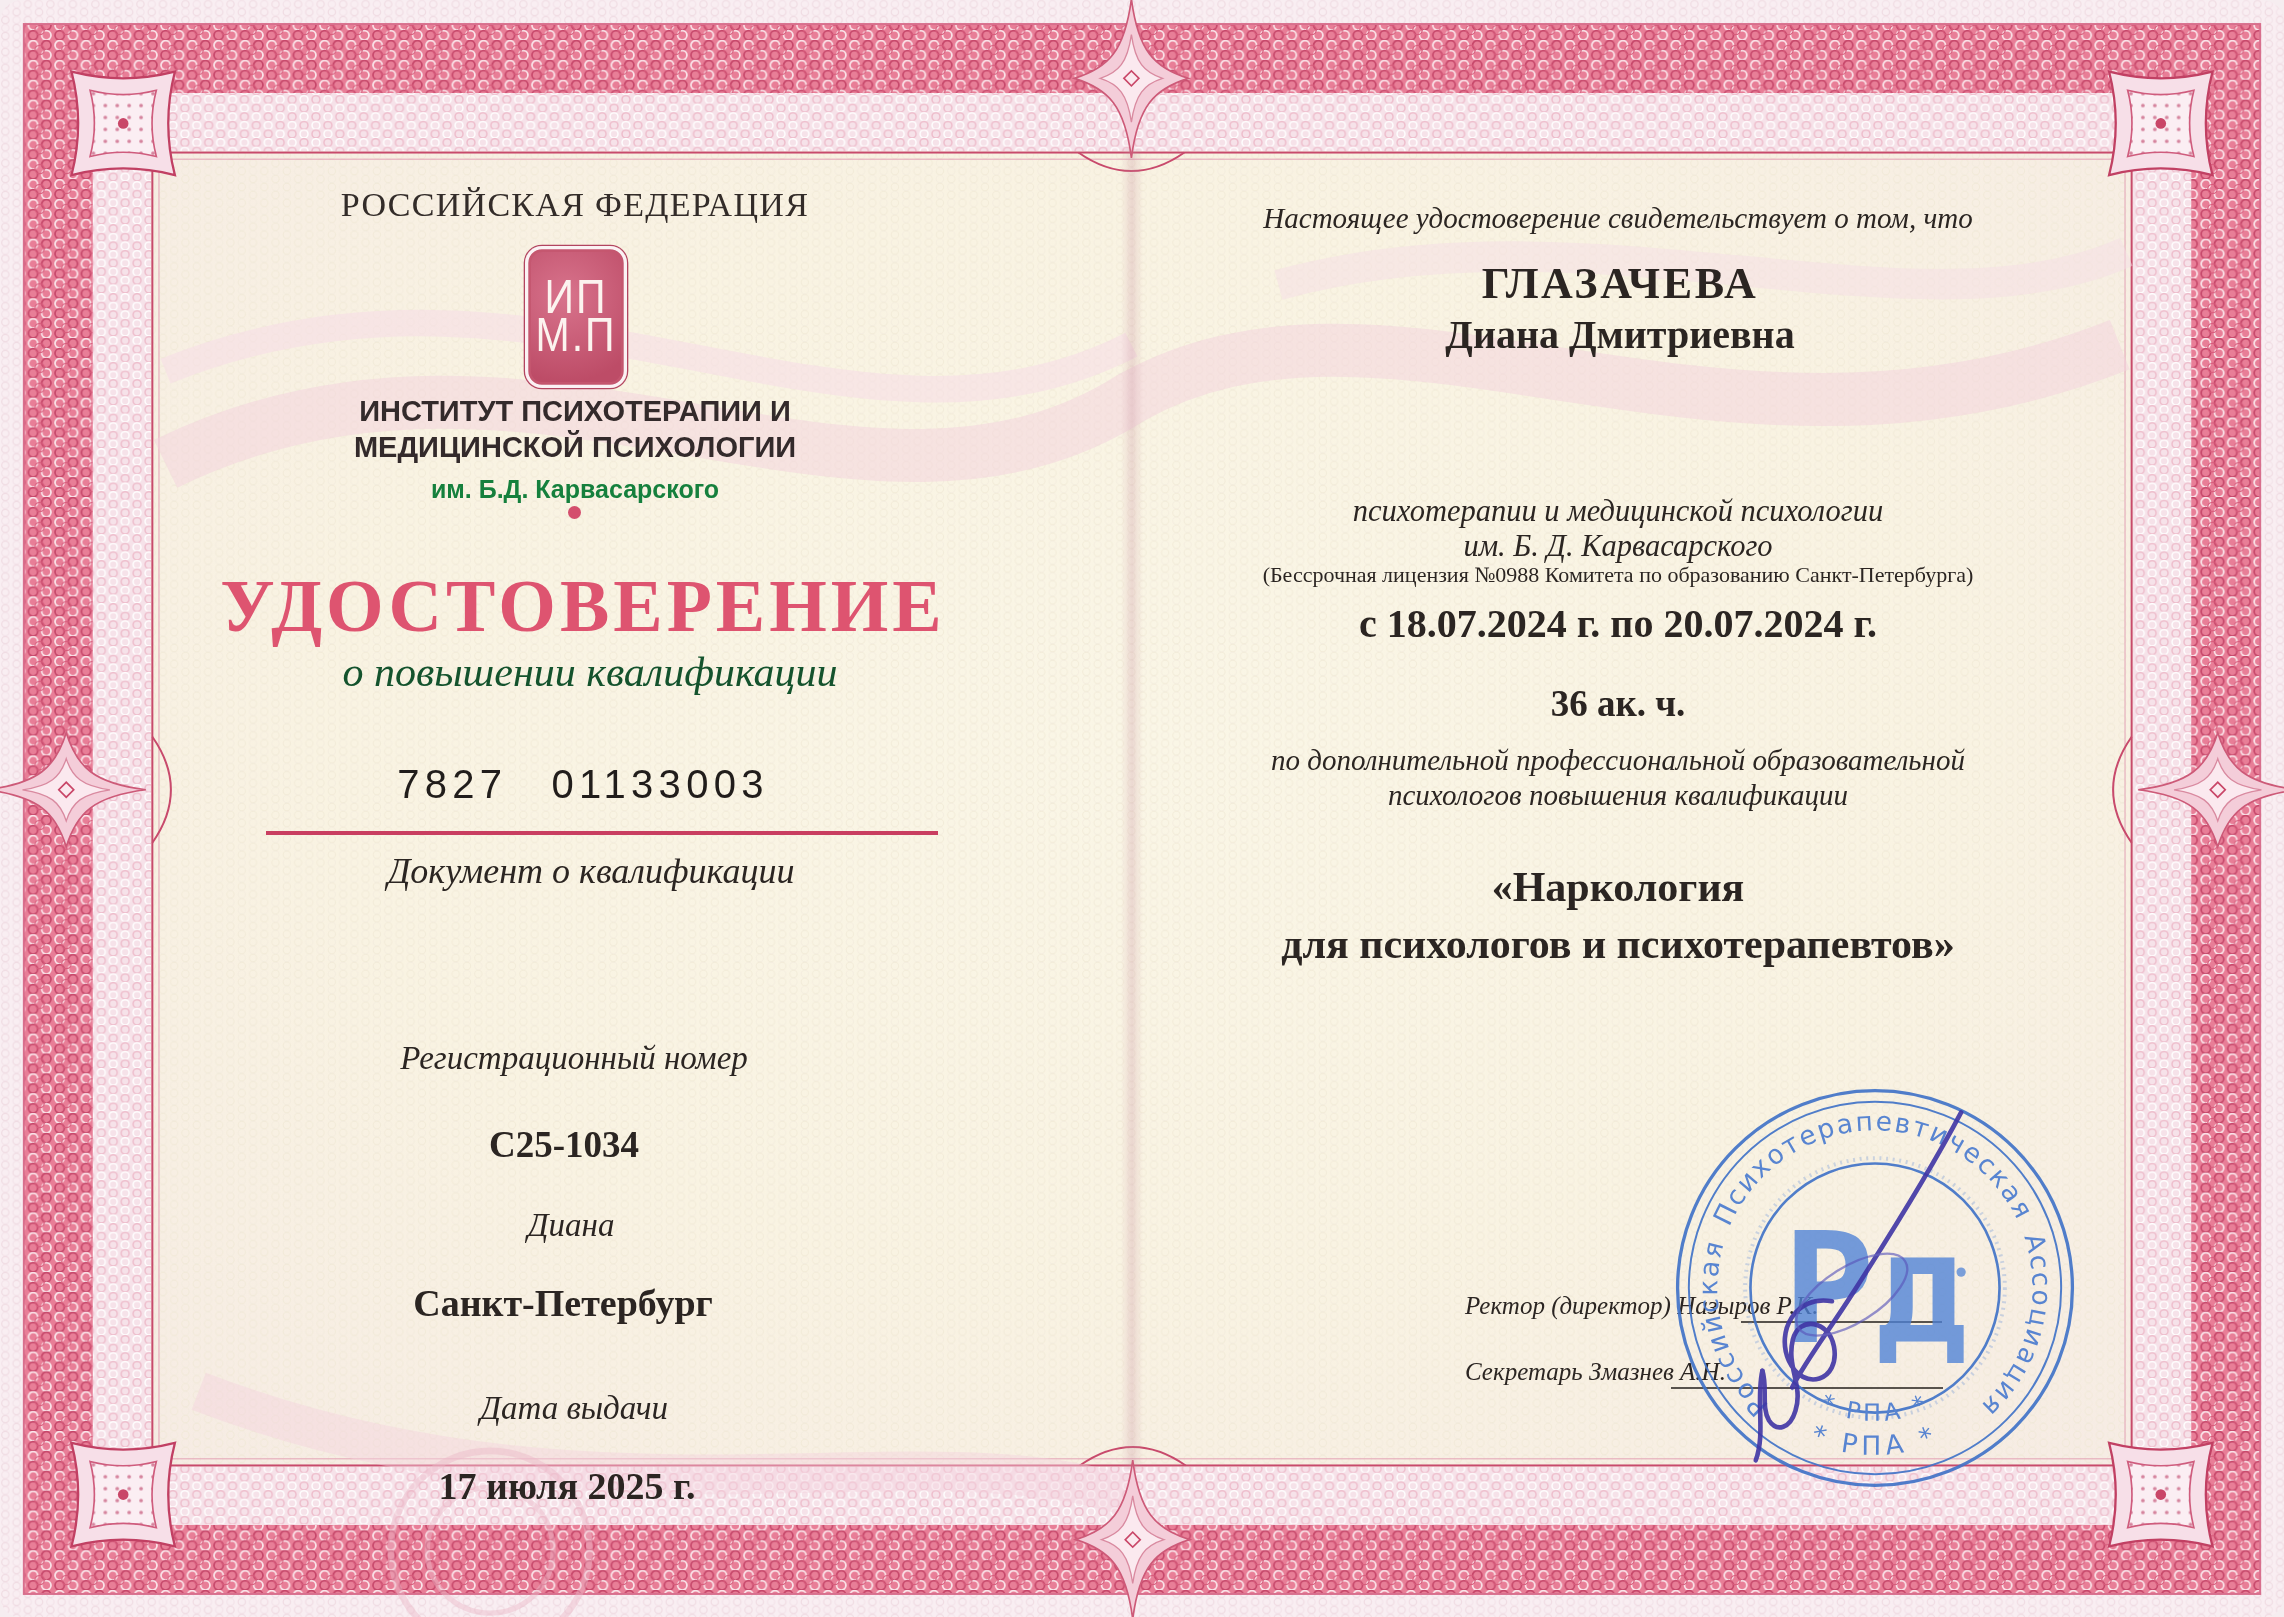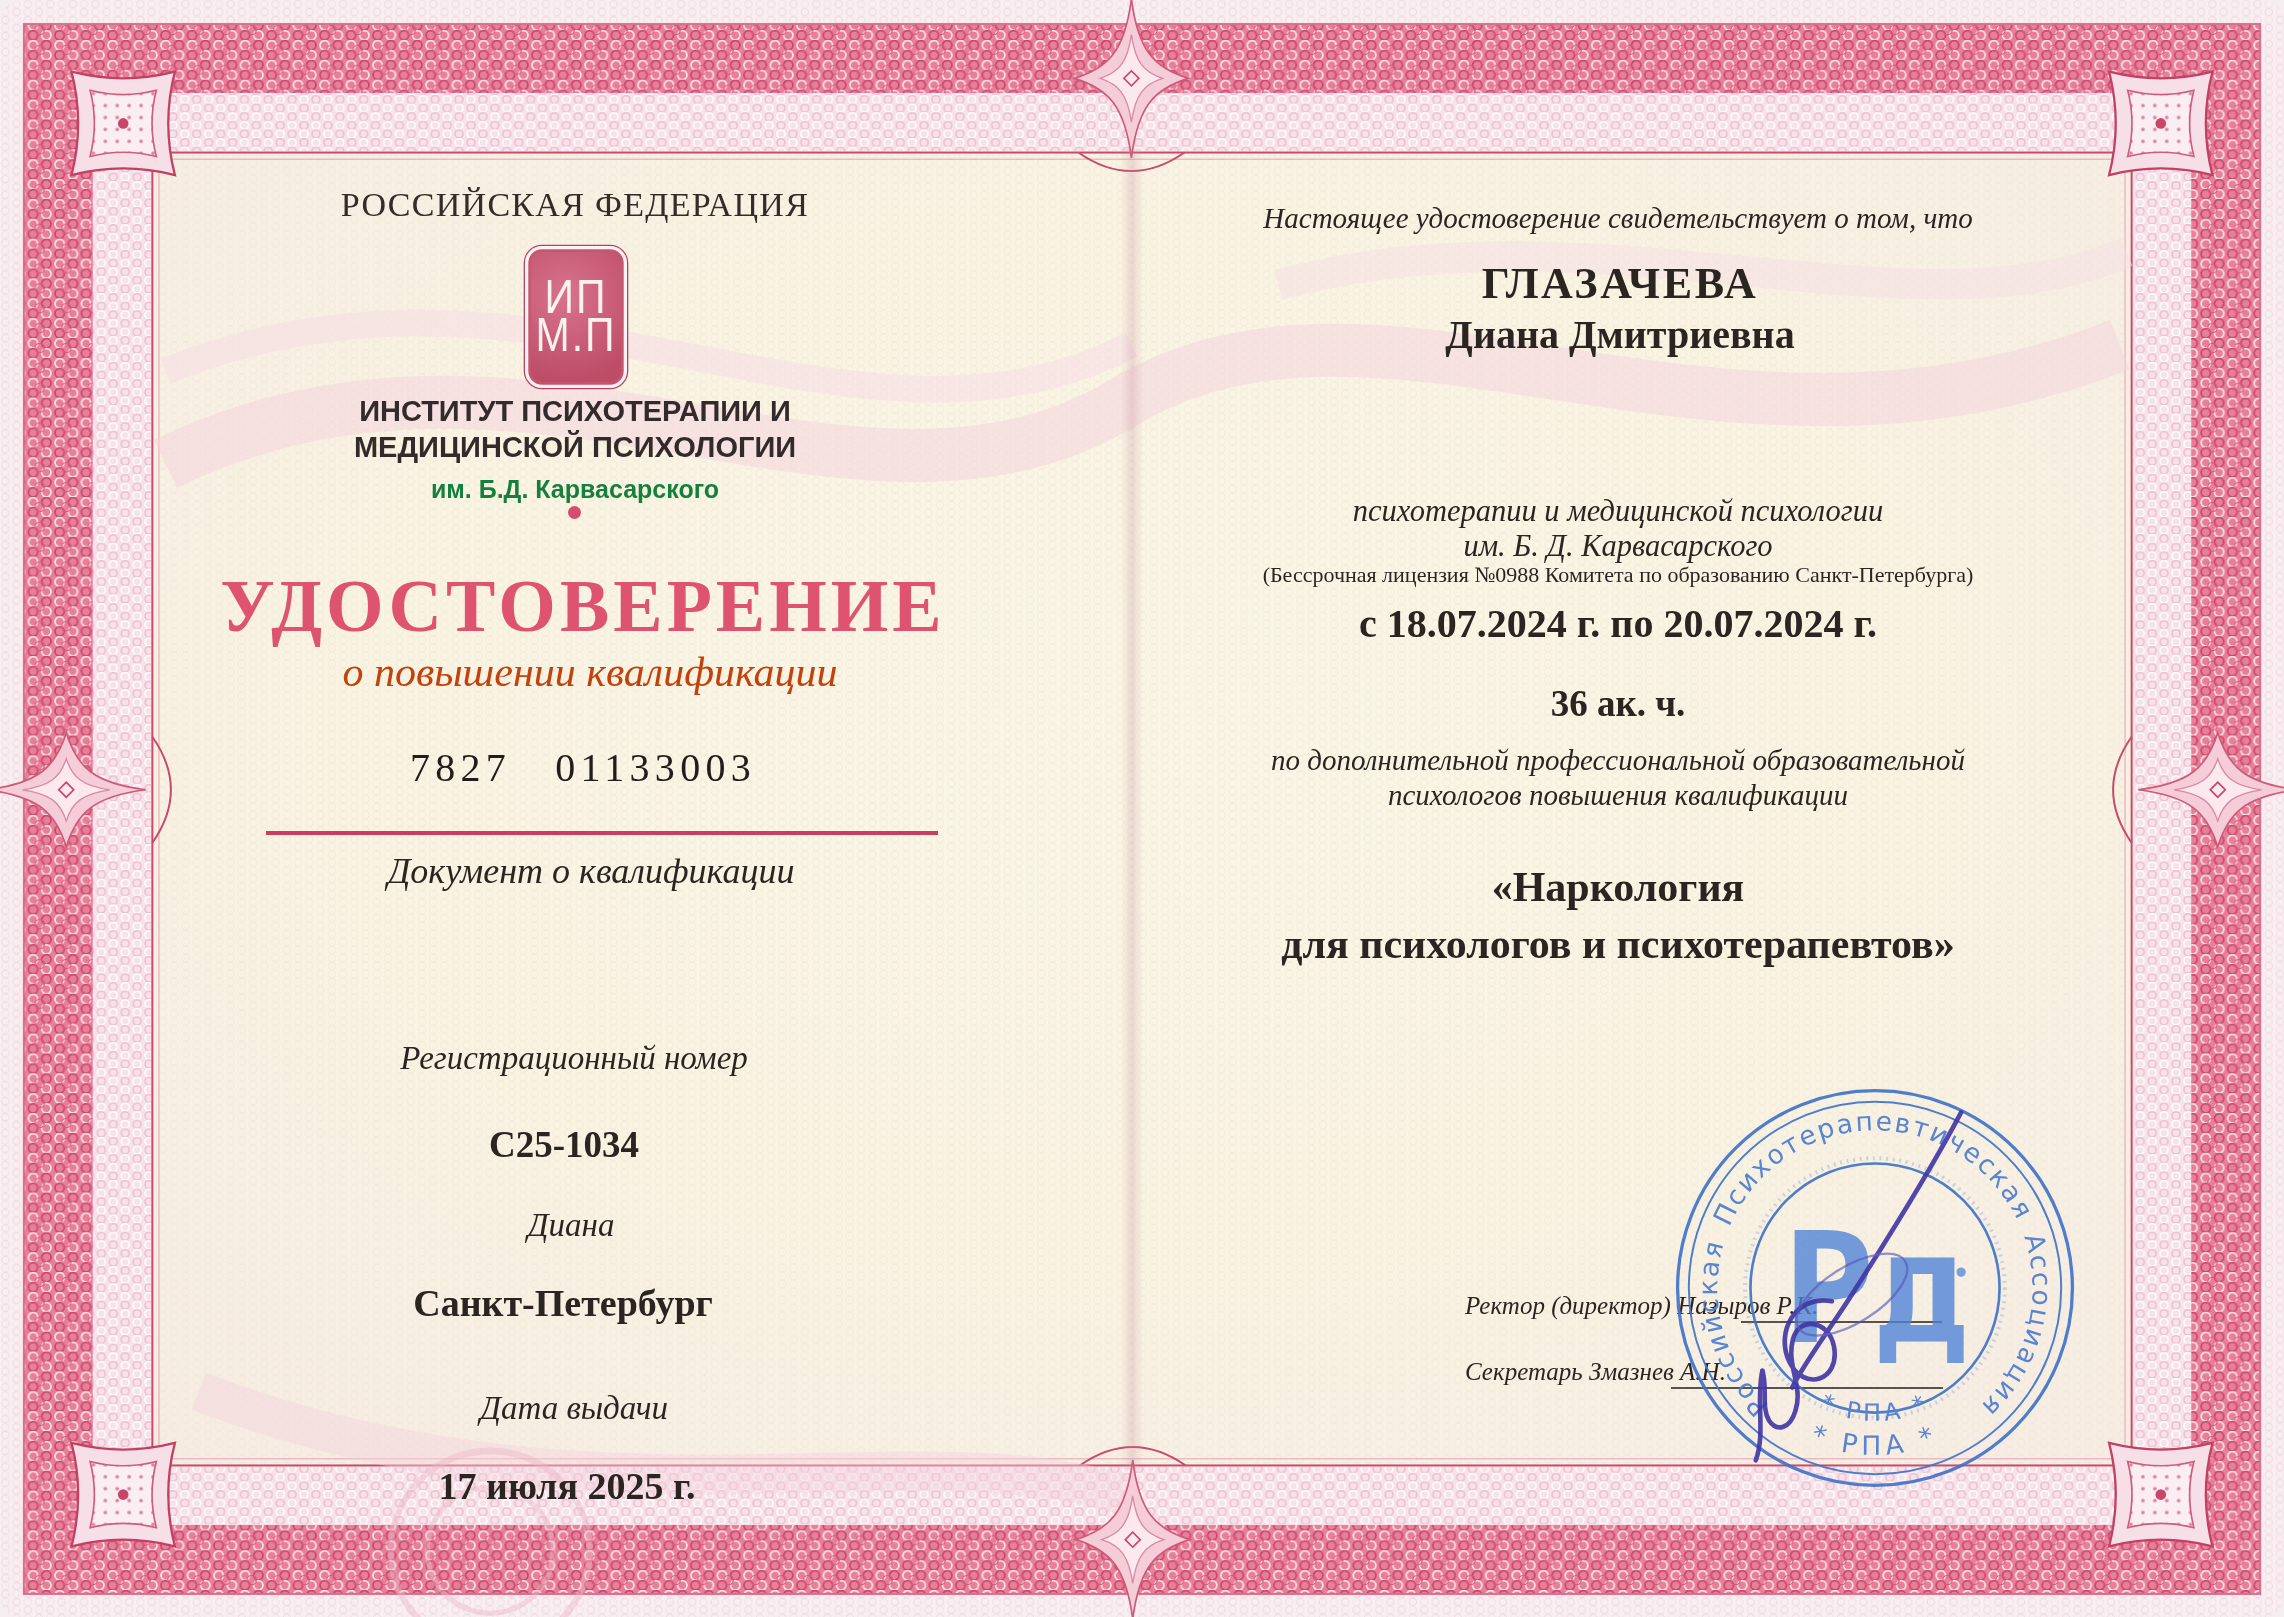--- a/index.html
+++ b/index.html
@@ -3,21 +3,21 @@
 <meta charset="utf-8">
 <style>
   html,body{margin:0;padding:0;background:#f6edf0;}
   #page{position:relative;width:2284px;height:1618px;overflow:hidden;
         font-family:"Liberation Serif",serif;color:#2b2522;border-radius:22px;}
   .abs{position:absolute;}
   .t{position:absolute;white-space:nowrap;line-height:1.05;}
   .cx{transform:translateX(-50%);}
   .ser{font-family:"Liberation Serif",serif;}
   .sans{font-family:"Liberation Sans",sans-serif;}
-  .mono{font-family:Liberation Serif, serif;}
+  .mono{font-family:Liberation Sans, sans-serif;margin-top:16px;}
   .it{font-style:italic;}
   .b{font-weight:bold;}
   .pink{color:#de5470;}
   .lay-text{z-index:2;}
   .lay-stamp{z-index:3;}
   .lay-border{z-index:0;}
   .sigline{position:absolute;height:2px;background:#3c3733;opacity:.85;z-index:2;}
   #ipmp-logo{position:absolute;left:525px;top:246px;width:102px;height:142px;
      border-radius:17px;background:radial-gradient(circle at 40% 35%,#d8738c,#bd4c67 78%);
      box-shadow:inset 0 0 0 3.3px rgba(255,255,255,.92), inset 0 0 0 6px rgba(196,86,111,.9), 0 0 0 1.3px #b24560;
@@ -134,21 +134,21 @@
     <div class="ll">М.П</div>
   </div>
 
   <div class="t cx sans b lay-text" style="left:575px;top:396px;font-size:29px;color:#332a2b;">ИНСТИТУТ ПСИХОТЕРАПИИ И</div>
   <div class="t cx sans b lay-text" style="left:575px;top:432px;font-size:29px;color:#332a2b;">МЕДИЦИНСКОЙ ПСИХОЛОГИИ</div>
   <div class="t cx sans b lay-text" style="left:575px;top:476px;font-size:25px;color:#15803d;">им. Б.Д. Карвасарского</div>
 
   <div id="red-dot"></div>
 
   <div class="t cx ser b pink lay-text" style="left:583px;top:568px;font-size:74px;letter-spacing:4px;">УДОСТОВЕРЕНИЕ</div>
-  <div class="t cx ser it lay-text" style="left:590px;top:650px;font-size:42px;color:#c2410c;">о повышении квалификации</div>
+  <div class="t cx ser it lay-text" style="left:590px;top:650px;font-size:42px;color:#14532d;">о повышении квалификации</div>
 
   <div class="t cx lay-text" style="left:583px;top:747px;">
     <div id="series-row" class="mono" style="font-size:40px;letter-spacing:5.3px;color:#211d1b;">
       <span>7827</span>
       <span>01133003</span>
     </div>
   </div>
 
   <div class="abs lay-text" style="left:266px;top:831px;width:672px;height:4px;background:#c93e60;"></div>
 

